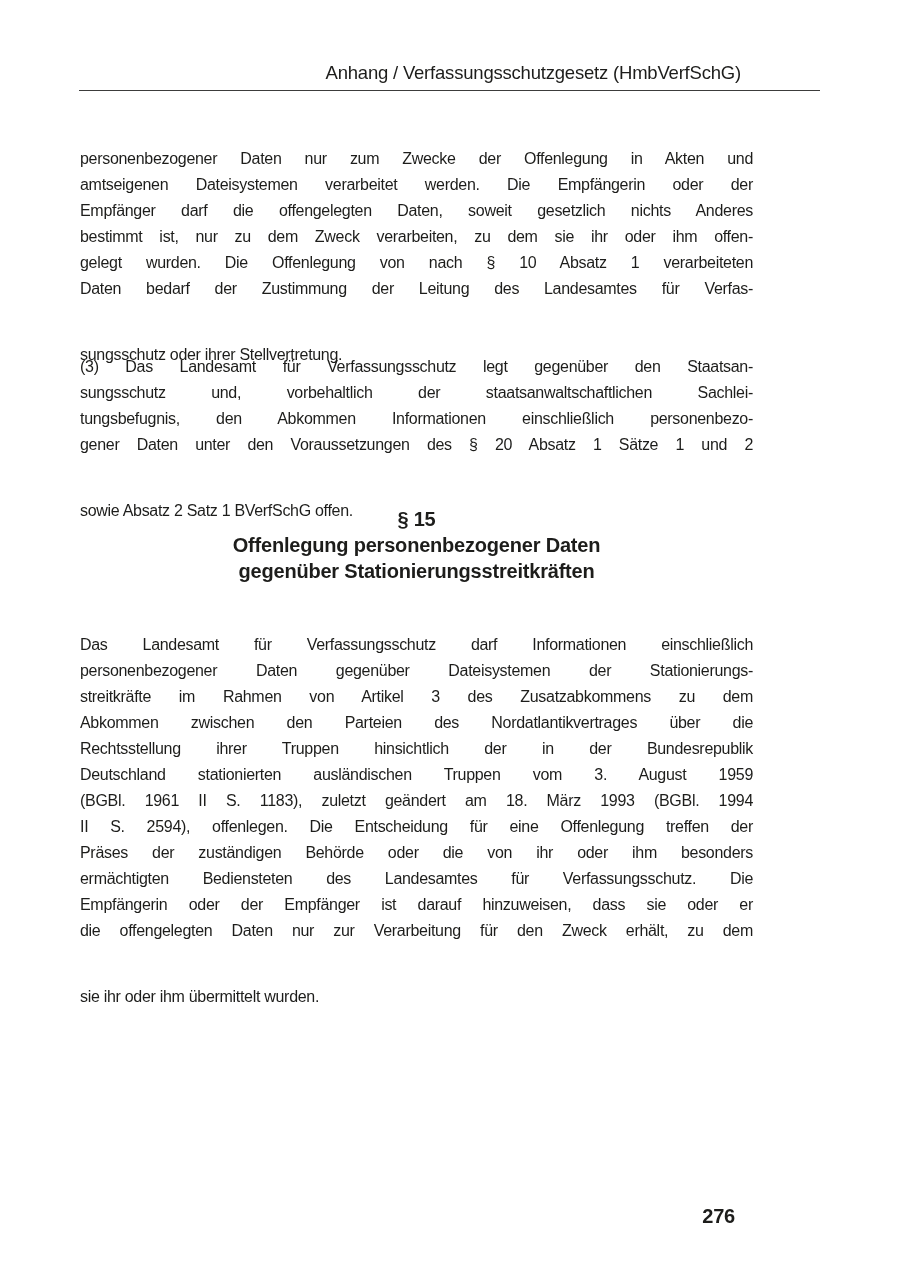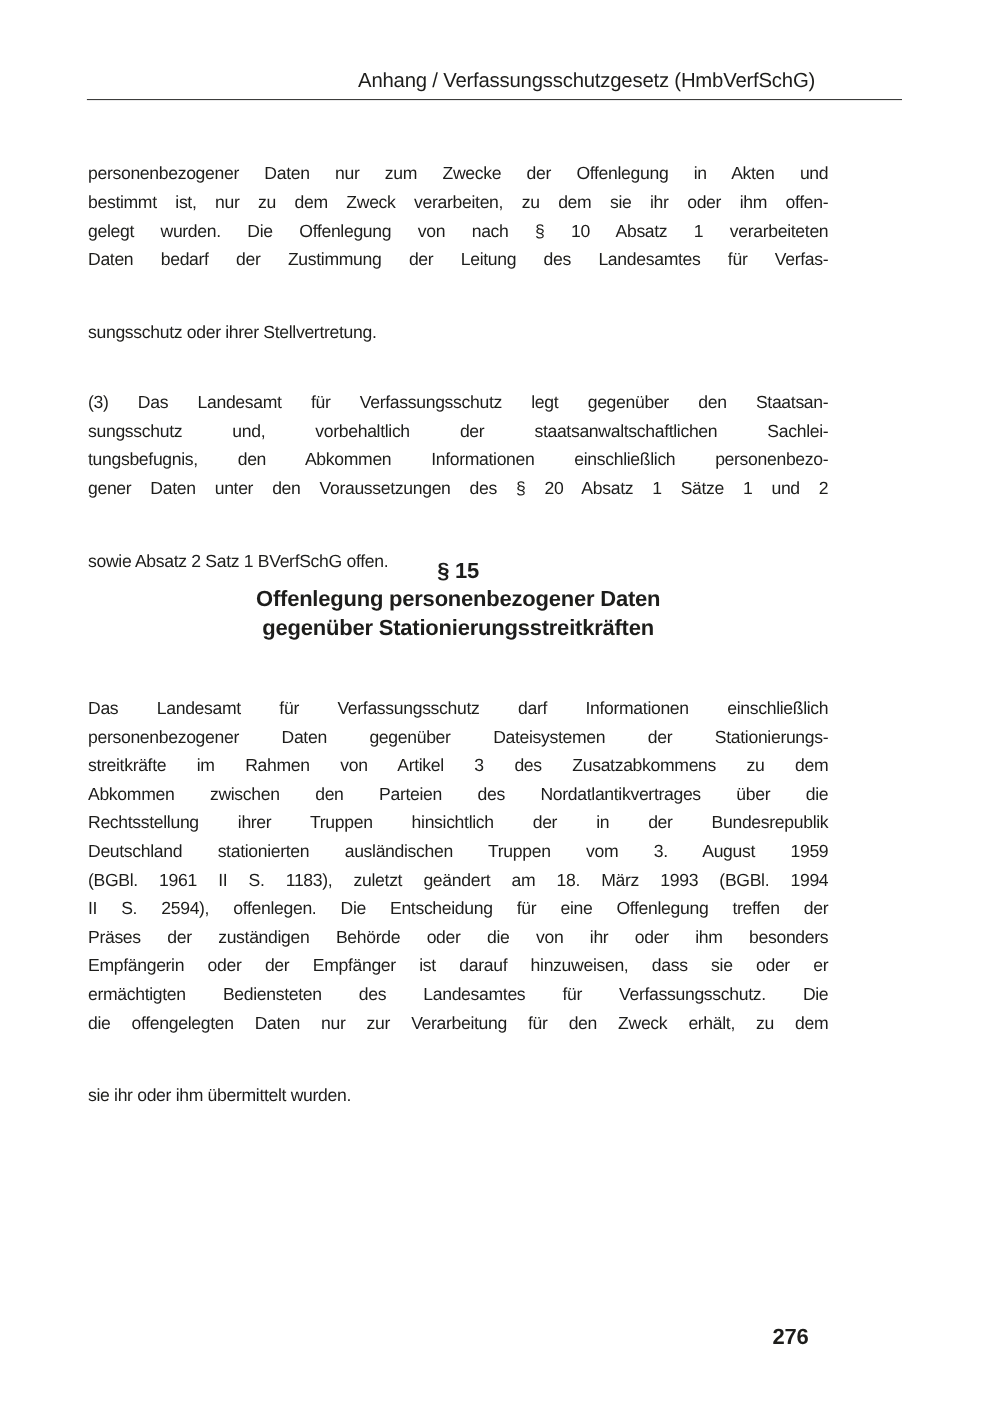--- a/index.html
+++ b/index.html
@@ -86,20 +86,22 @@
 </head>
 <body>
 
 <div class="page" style="color: rgb(29, 29, 27);">
 
   <div class="running-head">Anhang / Verfassungsschutzgesetz (HmbVerfSchG)</div>
   <div class="header-rule" style="background: rgb(60, 60, 59);"></div>
 
   <p class="para" id="para1">
     <span class="line" style="display:block">personenbezogener Daten nur zum Zwecke der Offenlegung in Akten und</span>
+    <span class="line" style="display:block">amtseigenen Dateisystemen verarbeitet werden. Die Empfängerin oder der</span>
+    <span class="line" style="display:block">Empfänger darf die offengelegten Daten, soweit gesetzlich nichts Anderes</span>
     <span class="line" style="display:block">bestimmt ist, nur zu dem Zweck verarbeiten, zu dem sie ihr oder ihm offen-</span>
     <span class="line" style="display:block">gelegt wurden. Die Offenlegung von nach § 10 Absatz 1 verarbeiteten</span>
     <span class="line" style="display:block">Daten bedarf der Zustimmung der Leitung des Landesamtes für Verfas-</span>
     <span class="line last" style="display:block">sungsschutz oder ihrer Stellvertretung.</span>
   </p>
 
   <p class="para" id="para2">
     <span class="line" style="display:block">(3) Das Landesamt für Verfassungsschutz legt gegenüber den Staatsan-</span>
     <span class="line" style="display:block">sungsschutz und, vorbehaltlich der staatsanwaltschaftlichen Sachlei-</span>
     <span class="line" style="display:block">tungsbefugnis, den Abkommen Informationen einschließlich personenbezo-</span>
@@ -116,22 +118,22 @@
   <p class="para" id="para3">
     <span class="line" style="display:block">Das Landesamt für Verfassungsschutz darf Informationen einschließlich</span>
     <span class="line" style="display:block">personenbezogener Daten gegenüber Dateisystemen der Stationierungs-</span>
     <span class="line" style="display:block">streitkräfte im Rahmen von Artikel 3 des Zusatzabkommens zu dem</span>
     <span class="line" style="display:block">Abkommen zwischen den Parteien des Nordatlantikvertrages über die</span>
     <span class="line" style="display:block">Rechtsstellung ihrer Truppen hinsichtlich der in der Bundesrepublik</span>
     <span class="line" style="display:block">Deutschland stationierten ausländischen Truppen vom 3. August 1959</span>
     <span class="line" style="display:block">(BGBl. 1961 II S. 1183), zuletzt geändert am 18. März 1993 (BGBl. 1994</span>
     <span class="line" style="display:block">II S. 2594), offenlegen. Die Entscheidung für eine Offenlegung treffen der</span>
     <span class="line" style="display:block">Präses der zuständigen Behörde oder die von ihr oder ihm besonders</span>
+    <span class="line" style="display:block">ermächtigten Bediensteten des Landesamtes für Verfassungsschutz. Die</span>
     <span class="line" style="display:block">Empfängerin oder der Empfänger ist darauf hinzuweisen, dass sie oder er</span>
-    <span class="line" style="display:block">ermächtigten Bediensteten des Landesamtes für Verfassungsschutz. Die</span>
     <span class="line" style="display:block">die offengelegten Daten nur zur Verarbeitung für den Zweck erhält, zu dem</span>
     <span class="line last" style="display:block">sie ihr oder ihm übermittelt wurden.</span>
   </p>
 
   <div class="tab-marker" style="background: rgb(251, 177, 5);"></div>
 
   <div class="page-number">276</div>
 
 </div>
 

